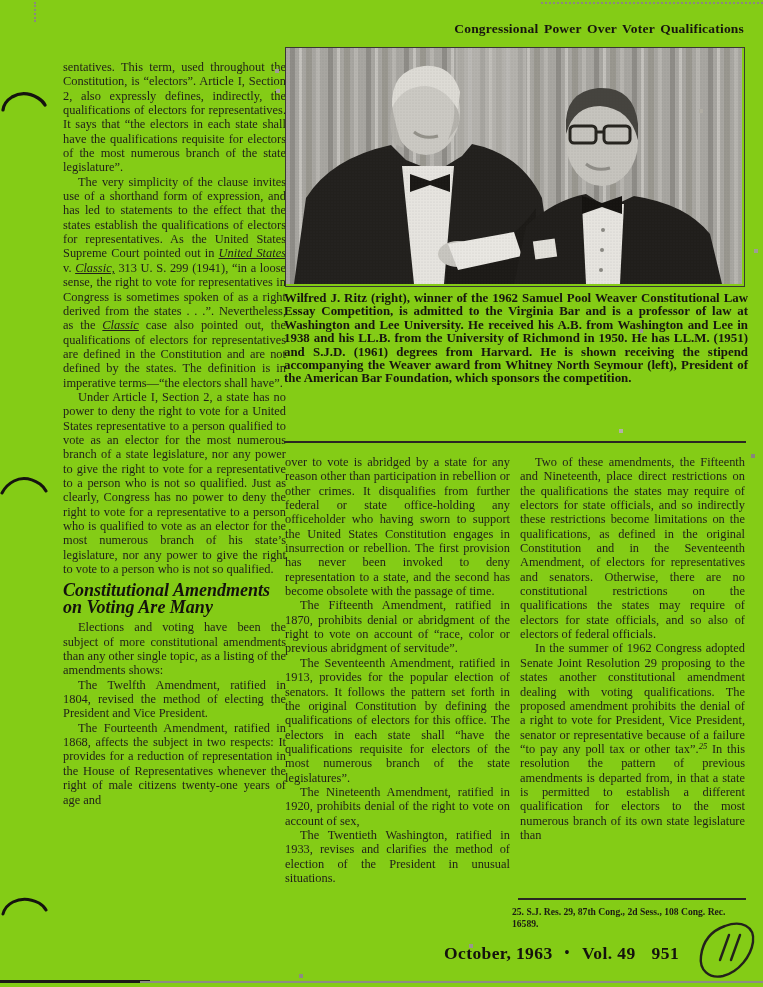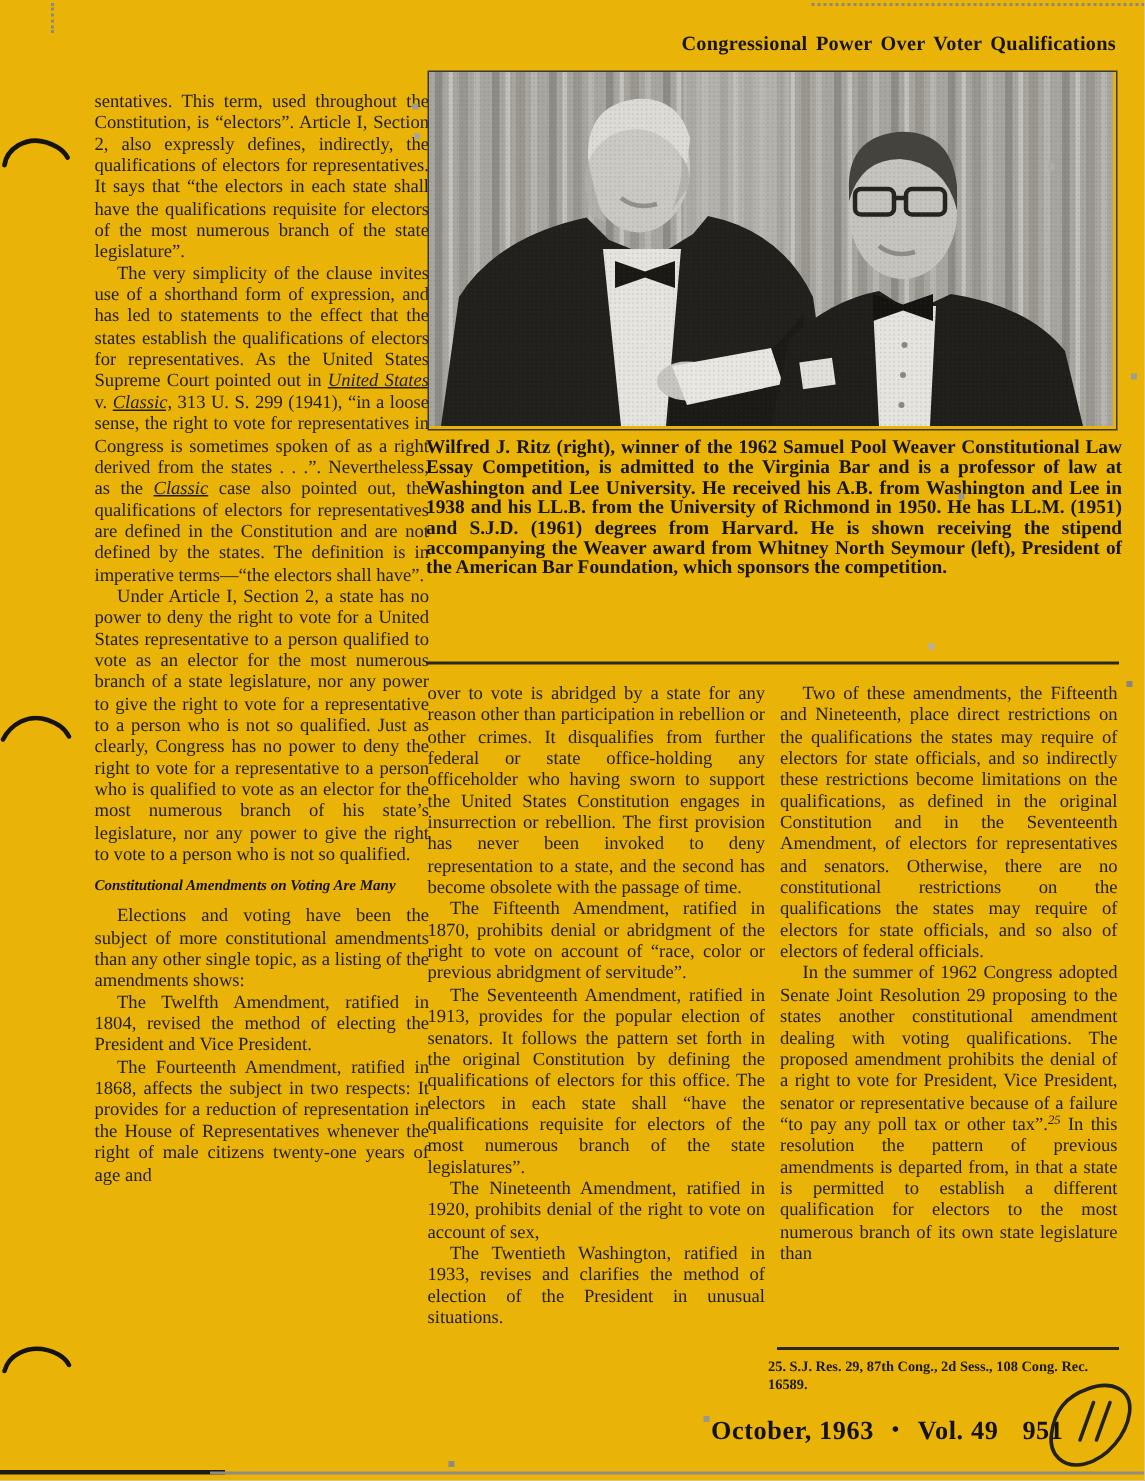--- a/index.html
+++ b/index.html
@@ -1,20 +1,20 @@
 <!DOCTYPE html>
 <html><head>
 <meta charset="utf-8">
 <style>
   html,body{margin:0;padding:0;background:#d8d6d0;}
   .page{
     position:relative;
     width:763px;height:987px;
     margin:0 auto;
-    background:#eab308;
+    background:#84cc16;
     font-family:"Liberation Serif","DejaVu Serif",serif;
     color:#201e1a;
     overflow:hidden;
   }
   
   .running-head{
     position:absolute;top:21px;right:19px;
     font-size:13.5px;font-weight:bold;letter-spacing:.2px;word-spacing:2px;
     color:#17150f;
   }
@@ -32,21 +32,21 @@
     font-size:12.4px;line-height:14.35px;
     text-align:justify;
   }
   .col p{margin:0;text-indent:15px;}
   .col p.noindent{text-indent:0;}
   .col-left{left:47px;top:60px;width:223px;margin-left:16px;}
   .col-mid{left:285px;top:455px;width:225px;font-family:Liberation Serif, serif;}
   .col-right{left:520px;top:455px;width:225px;}
   .section-heading{
     font-weight:bold;font-style:italic;
-    font-size:10px;line-height:17px;
+    font-size:18px;line-height:17px;
     margin:6px 0 4px;text-indent:0;text-align:left;
     color:#14120d;
   }
   .case-italic{font-style:italic;text-decoration:underline;}
   sup.fn{font-size:8.5px;vertical-align:4px;line-height:0;font-style:italic;}
   
   .photo{
     position:absolute;left:285px;top:47px;width:458px;height:238px;
     border:1px solid #3a3832;background:#aoa;
   }
@@ -66,21 +66,21 @@
     position:absolute;left:518px;top:898px;width:228px;height:2px;
     background:#2a2822;
   }
   .footnote{
     position:absolute;left:512px;top:906px;width:240px;
     font-size:9.6px;line-height:11.5px;font-weight:bold;
     color:#1c1a14;
   }
   
   .footer{
-    position:absolute;left:474px;top:943px;
+    position:absolute;left:444px;top:943px;
     font-size:17.5px;font-weight:bold;letter-spacing:.4px;
     color:#14120d;white-space:nowrap;
   }
   .footer .sep{margin:0 12px;font-size:14px;vertical-align:2px;}
   .footer .pageno{margin-left:16px;}
   .circled-mark{position:absolute;left:695px;top:920px;width:64px;height:62px;}
   
   .arc{position:absolute;left:0;width:50px;height:22px;}
   .arc-1{top:92px;} .arc-2{top:477px;} .arc-3{top:897px;}
   

